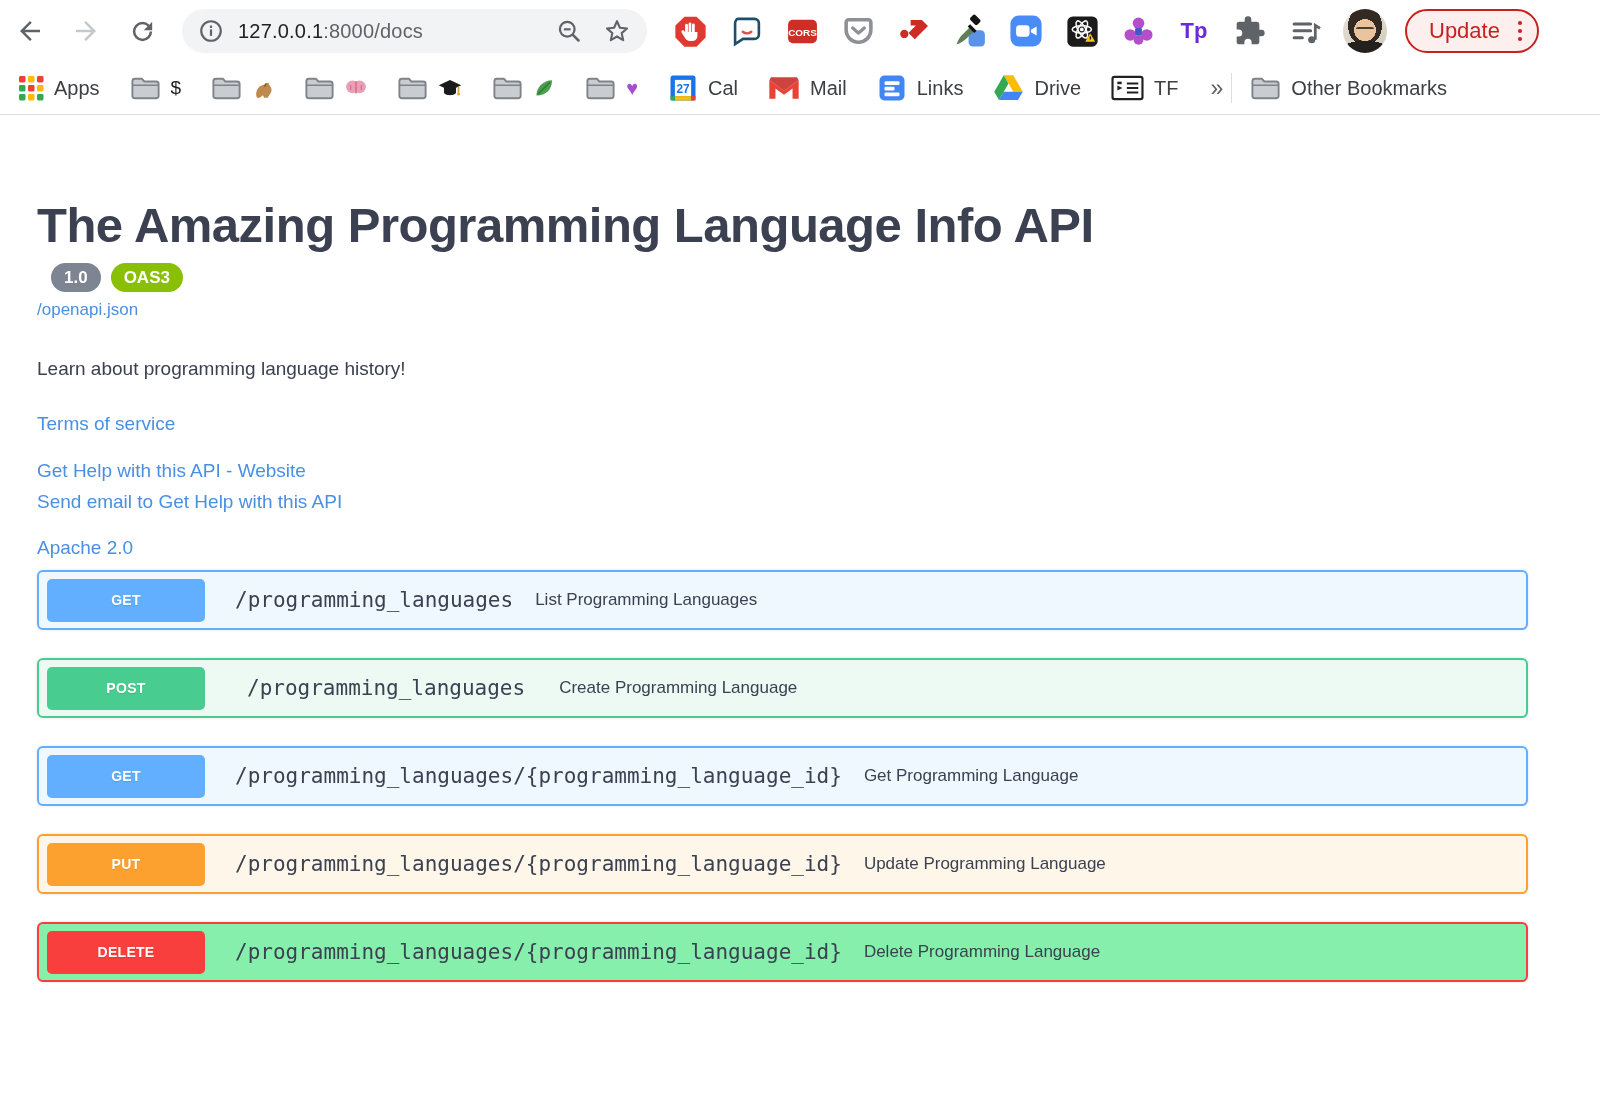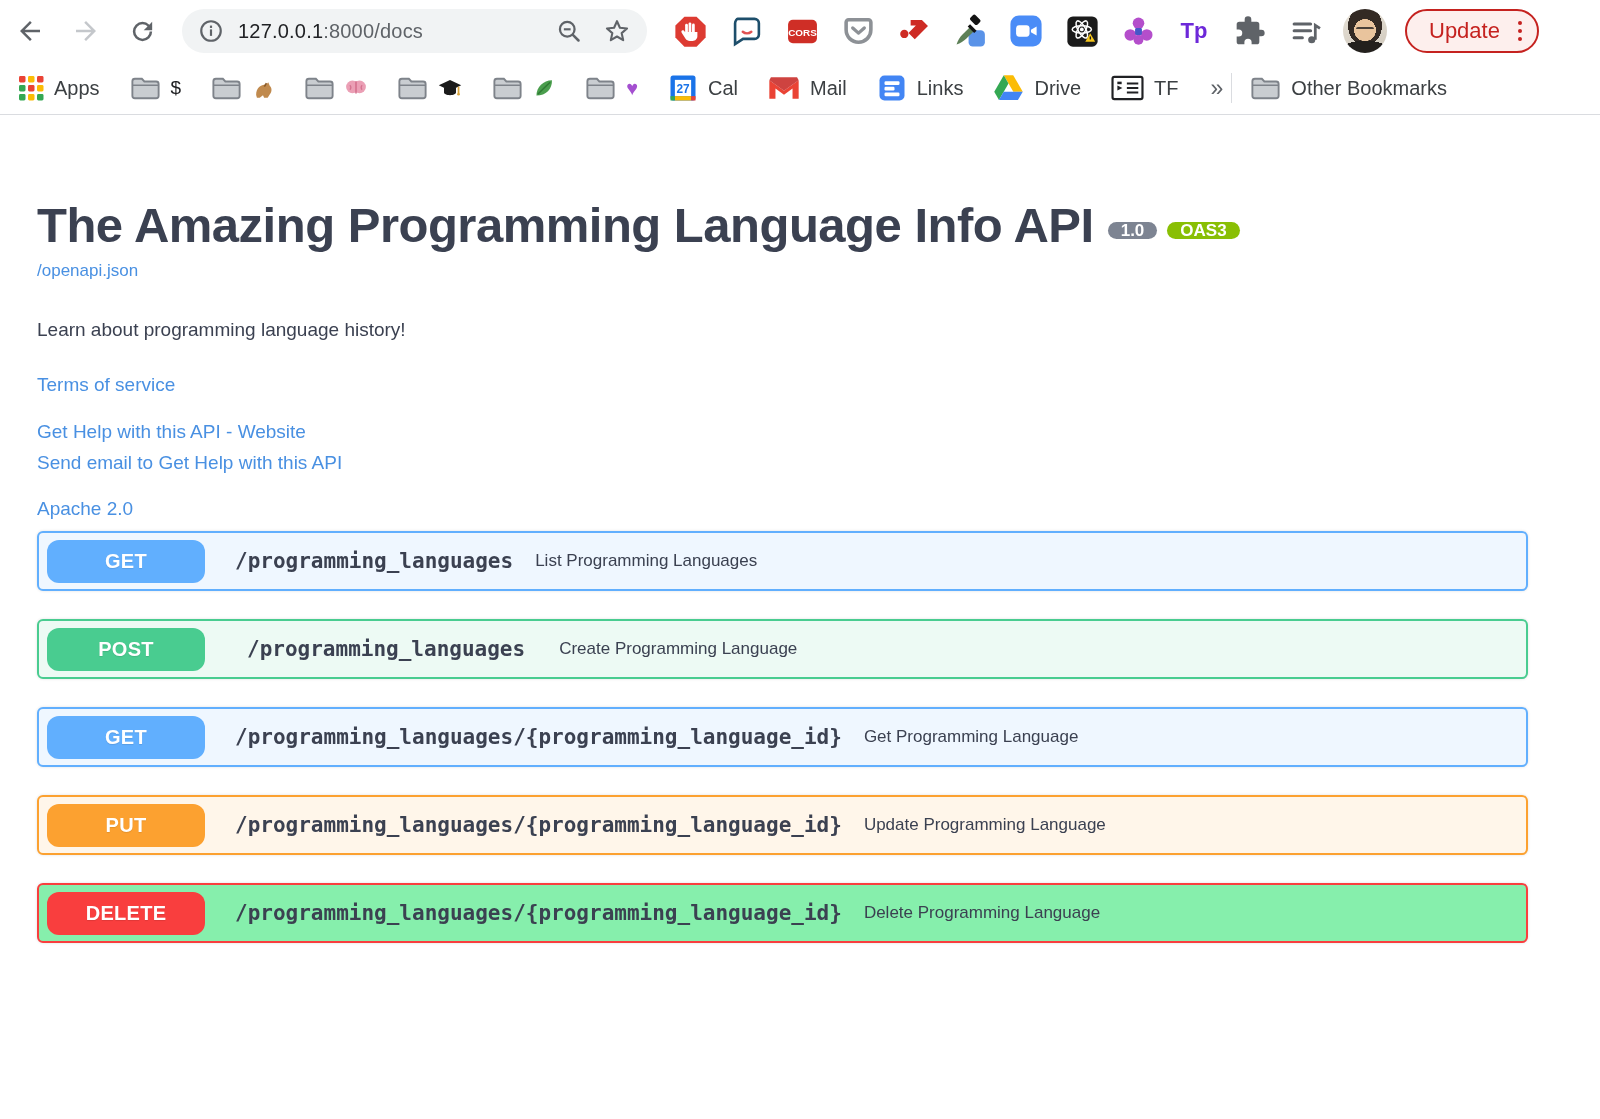--- a/index.html
+++ b/index.html
@@ -49,50 +49,50 @@
     height:53px; display:flex; align-items:center; padding:0 18px;
     border-bottom:1px solid #dadce0; font-size:20px; color:#3c4043;
   }
   .bm { display:flex; align-items:center; gap:10px; margin-right:30px; white-space:nowrap; }
   .bm .suffix-glyph { font-size:19px; color:#202124; }
   .bm-heart { color:#a44fd0; font-size:20px; }
   .bm-overflow { color:#5f6368; font-size:23px; margin:0 8px 0 2px; }
   .bm-sep { width:1px; height:30px; background:#dadce0; margin-right:18px; flex:none; }
   
   .page { padding:0 0 0 37px; width:1528px; }
-  .title-row { margin-top:82px; display:flex; align-items:center; }
+  .title-row { margin-top:82px; display:flex; align-items:flex-start;flex-direction:column; }
   .api-title { font-size:49px; font-weight:bold; color:#3b4151; line-height:1.15; letter-spacing:-.5px; margin:0; }
   .badges { display:flex; gap:10px; margin-left:14px; margin-top:10px; }
-  .badge { font-size:17px; font-weight:bold; color:#fff; padding:0 13px; border-radius:20px; line-height:1; }
+  .badge { font-size:17px; font-weight:bold; color:#fff; padding:6px 13px; border-radius:20px; line-height:1; }
   .openapi-link { display:inline-block; font-size:17px; margin-top:8px; text-decoration:none; }
   .desc { font-size:19px; color:#3b4151; margin-top:38px; }
   .api-link { display:block; font-size:19px; text-decoration:none; width:fit-content; }
   .lk-terms   { margin-top:33px; }
   .lk-website { margin-top:25px; }
   .lk-email   { margin-top:9px; }
   .lk-license { margin-top:24px; }
   .section-header {
     margin-top:102px; display:flex; align-items:center; justify-content:space-between;
     padding-bottom:24px; border-bottom:1px solid #c8c8c8; cursor:pointer;
   }
   .section-title { font-size:31px; font-weight:bold; color:#3b4151; }
   .section-chevron { margin-right:45px; display:flex; }
   .ops { margin-top:11px; }
   .op {
     height:60px; border:2px solid; border-radius:6px; display:flex; align-items:center;
     margin-bottom:28px; box-shadow:0 0 3px rgba(0,0,0,.12);
   }
   .method {
-    width:158px; height:43px; border-radius:12px; margin-left:8px; flex:none;
+    width:158px; height:43px; border-radius:5px; margin-left:8px; flex:none;
     display:flex; align-items:center; justify-content:center;
-    color:#fff; font-weight:bold; font-size:20px; letter-spacing:.3px;
+    color:#fff; font-weight:bold; font-size:14px; letter-spacing:.3px;
     text-shadow:0 1px 1px rgba(0,0,0,.1);
   }
   .op-path {
-    font-family:"DejaVu Sans Mono", monospace; font-weight:bold; font-size:21px;
+    font-family:"DejaVu Sans Mono", monospace; font-weight:normal; font-size:21px;
     color:#3b4151; margin-left:30px; white-space:nowrap;
   }
   .op-summary { font-size:17px; color:#3b4151; margin-left:22px; white-space:nowrap; }
 </style>
 </head>
 <body>
 
 <div class="toolbar">
   <span class="nav-btn">
     <svg width="30" height="30" viewBox="0 0 24 24">

